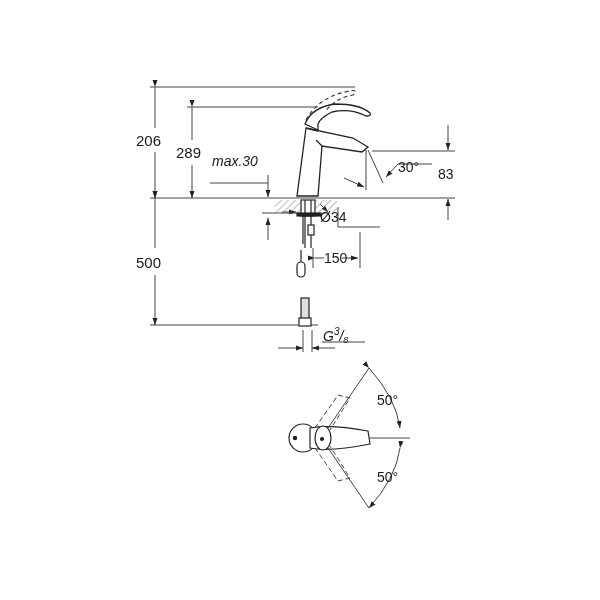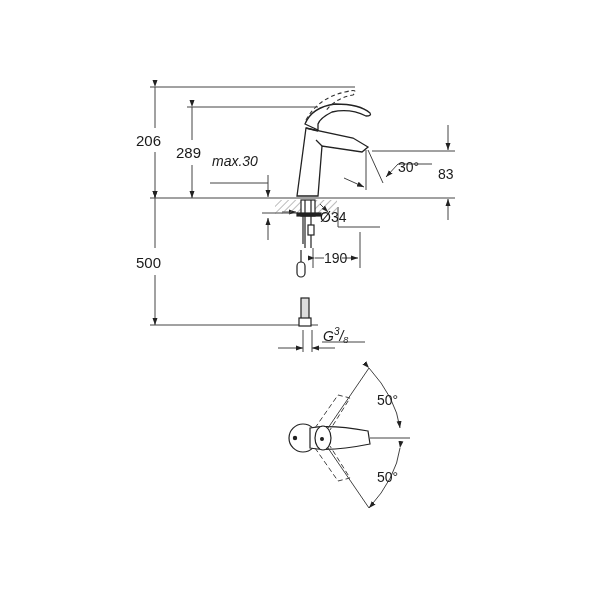--- a/index.html
+++ b/index.html
@@ -124,18 +124,18 @@
       <path d="M400 448 Q396 478 369 508" marker-start="url(#arr)" marker-end="url(#arr)"></path>
     </g>
   </svg>
 
   <span class="lbl dim-lg" style="left:136px; top:133px;">206</span>
   <span class="lbl dim-lg" style="left:176px; top:145px;">289</span>
   <span class="lbl dim-md" style="left:212px; top:154px;font-style:italic;">max.30</span>
   <span class="lbl dim-md" style="left:398px; top:160px;text-align:right;">30°</span>
   <span class="lbl dim-md" style="left:438px; top:167px;">83</span>
   <span class="lbl dim-md" style="left:320px; top:210px;">Ø34</span>
-  <span class="lbl dim-md" style="left:324px; top:251px;">190</span>
+  <span class="lbl dim-md" style="left:324px; top:251px;">150</span>
   <span class="lbl dim-lg" style="left:136px; top:255px;">500</span>
   <span class="lbl dim-md" style="left:323px; top:329px;font-style:italic;"><span>G</span><span class="sup">3</span><span>/</span><span class="sub">8</span></span>
   <span class="lbl dim-md" style="left:377px; top:393px;">50°</span>
   <span class="lbl dim-md" style="left:377px; top:470px;">50°</span>
 </div>
 
 </body></html>

